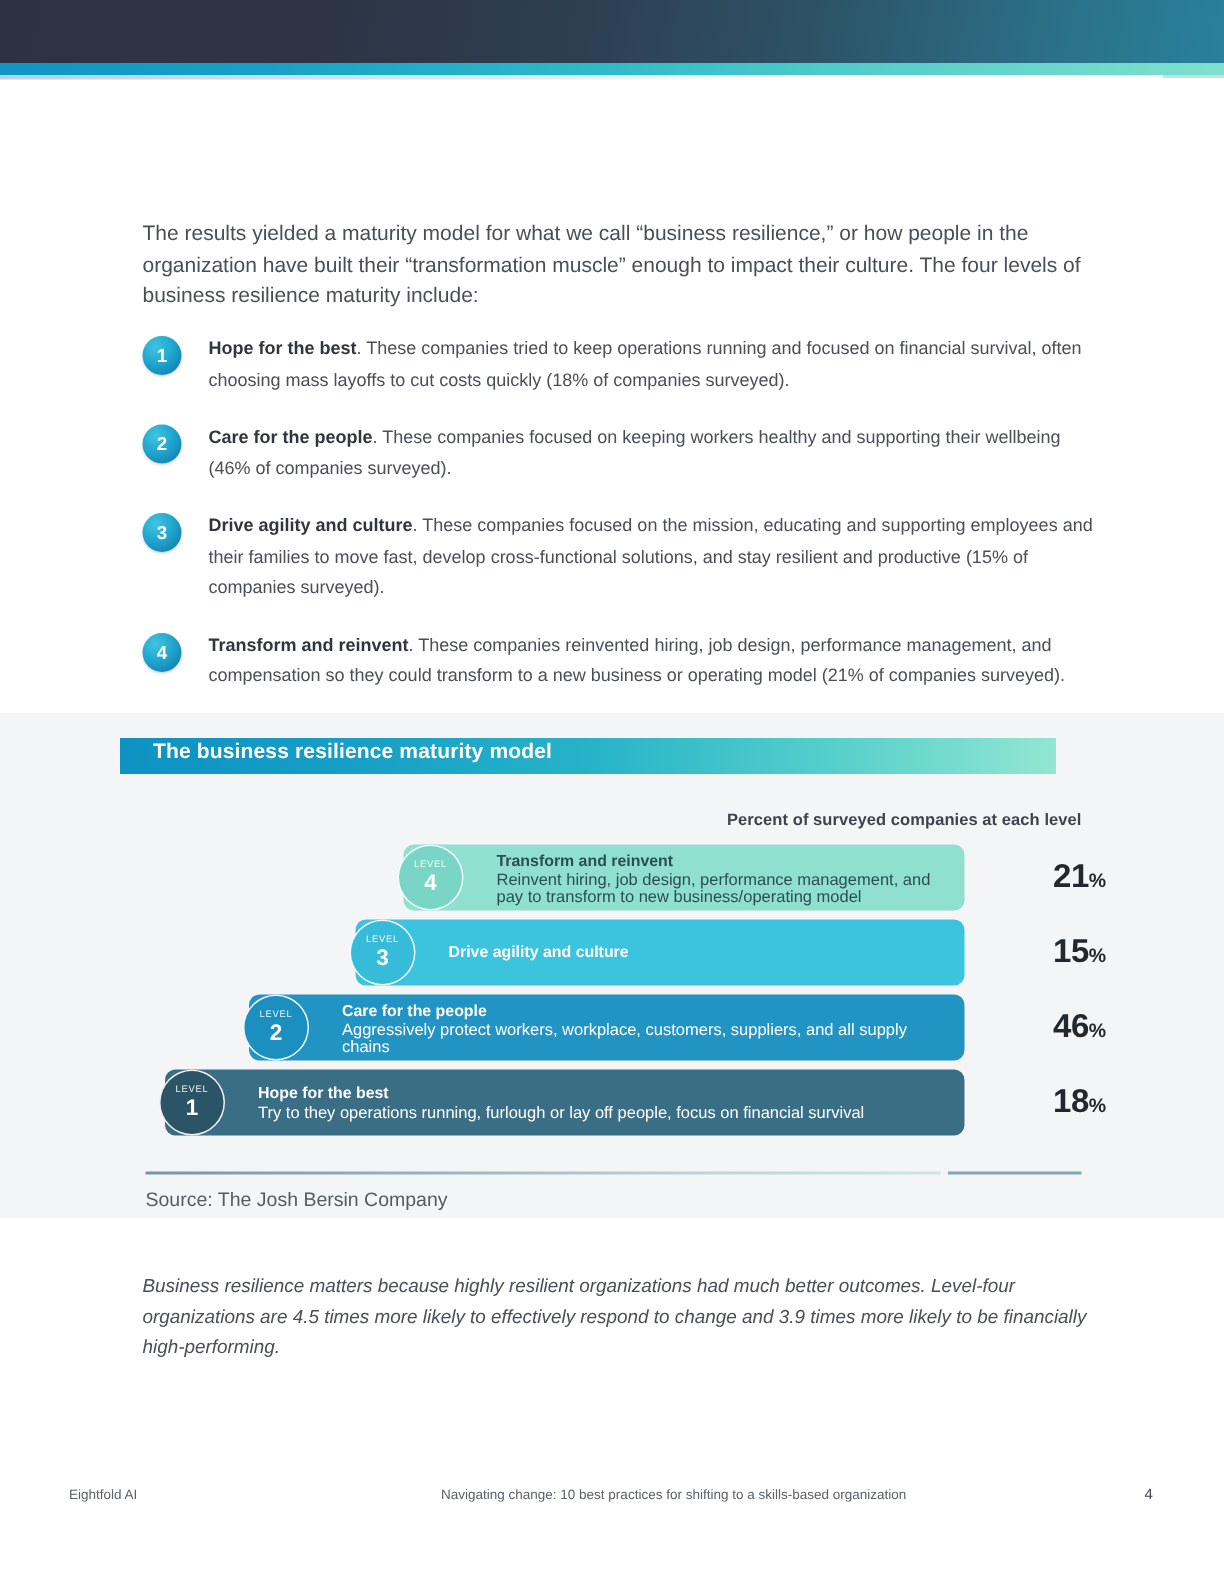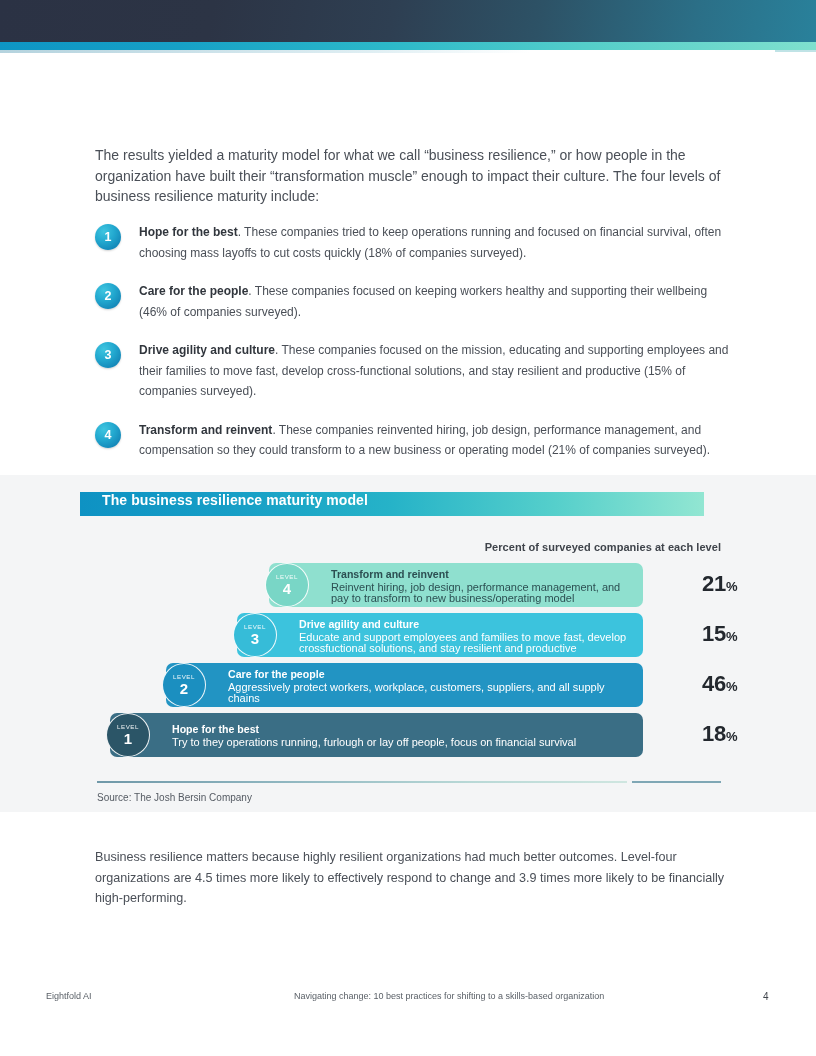--- a/index.html
+++ b/index.html
@@ -203,35 +203,36 @@
   }
   .divider2 {
     position: absolute;
     left: 632px; top: 306px;
     width: 89px; height: 1.6px;
     background: #7fa7b5;
   }
   .source {
     position: absolute;
     left: 97px; top: 317px;
-    font-size: 10px;
+    font-size: 13px;
     color: #555b63;
   }
 
   
   .lower {
     position: absolute;
     left: 95px;
     top: 847px;
     width: 640px;
   }
   .lower p {
     font-size: 12.6px;
     line-height: 20.5px;
     color: #4a4f57;
+    font-style: italic;
   }
   .lower p + p { margin-top: 19px; }
 
   
   .footer {
     position: absolute;
     left: 0; top: 991px;
     width: 816px;
     height: 16px;
     font-size: 9px;
@@ -292,21 +293,20 @@
         <div class="level-circle" style="left: 265px; background: rgb(121, 214, 198); color: rgb(255, 255, 255);">
           <div class="level-word">LEVEL</div>
           <div class="level-num">4</div>
         </div>
         <div class="pct"><span class="v">21</span><span class="s">%</span></div>
       </div>
       <div class="bar-row" style="left: 0px; top: 138px; width: 816px;">
         <div class="bar" style="left: 237px; width: 406px; background: rgb(60, 195, 221); color: rgb(255, 255, 255);">
           <div class="bar-text">
             <div class="bar-head">Drive agility and culture</div>
-            <div class="bar-desc">Educate and support employees and families to move fast, develop crossfuctional solutions, and stay resilient and productive</div>
           </div>
         </div>
         <div class="level-circle" style="left: 233px; background: rgb(54, 188, 216); color: rgb(255, 255, 255);">
           <div class="level-word">LEVEL</div>
           <div class="level-num">3</div>
         </div>
         <div class="pct"><span class="v">15</span><span class="s">%</span></div>
       </div>
       <div class="bar-row" style="left: 0px; top: 188px; width: 816px;">
         <div class="bar" style="left: 166px; width: 477px; background: rgb(34, 148, 195); color: rgb(255, 255, 255);">

